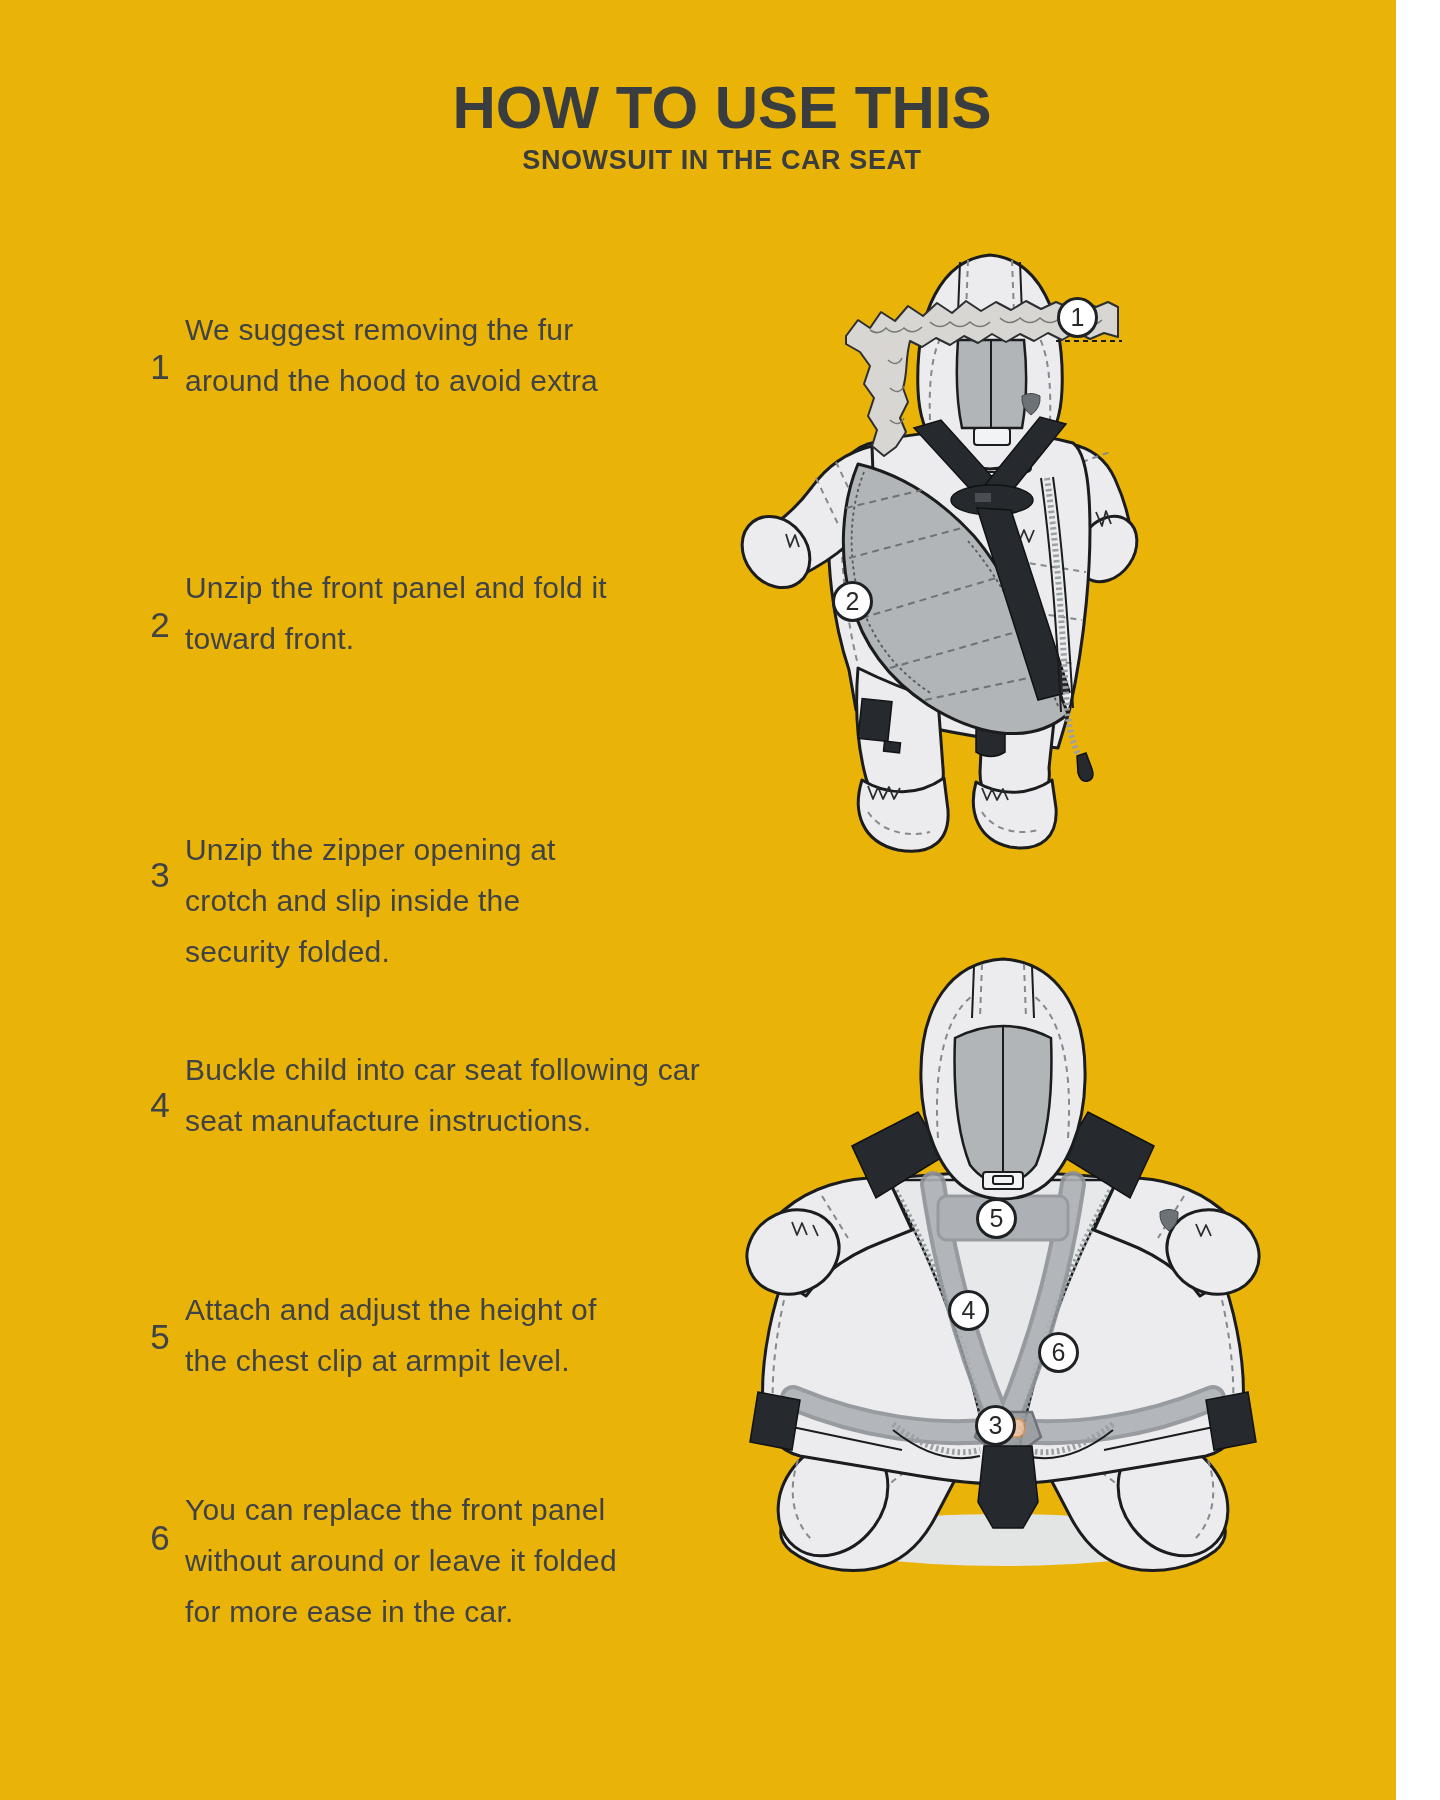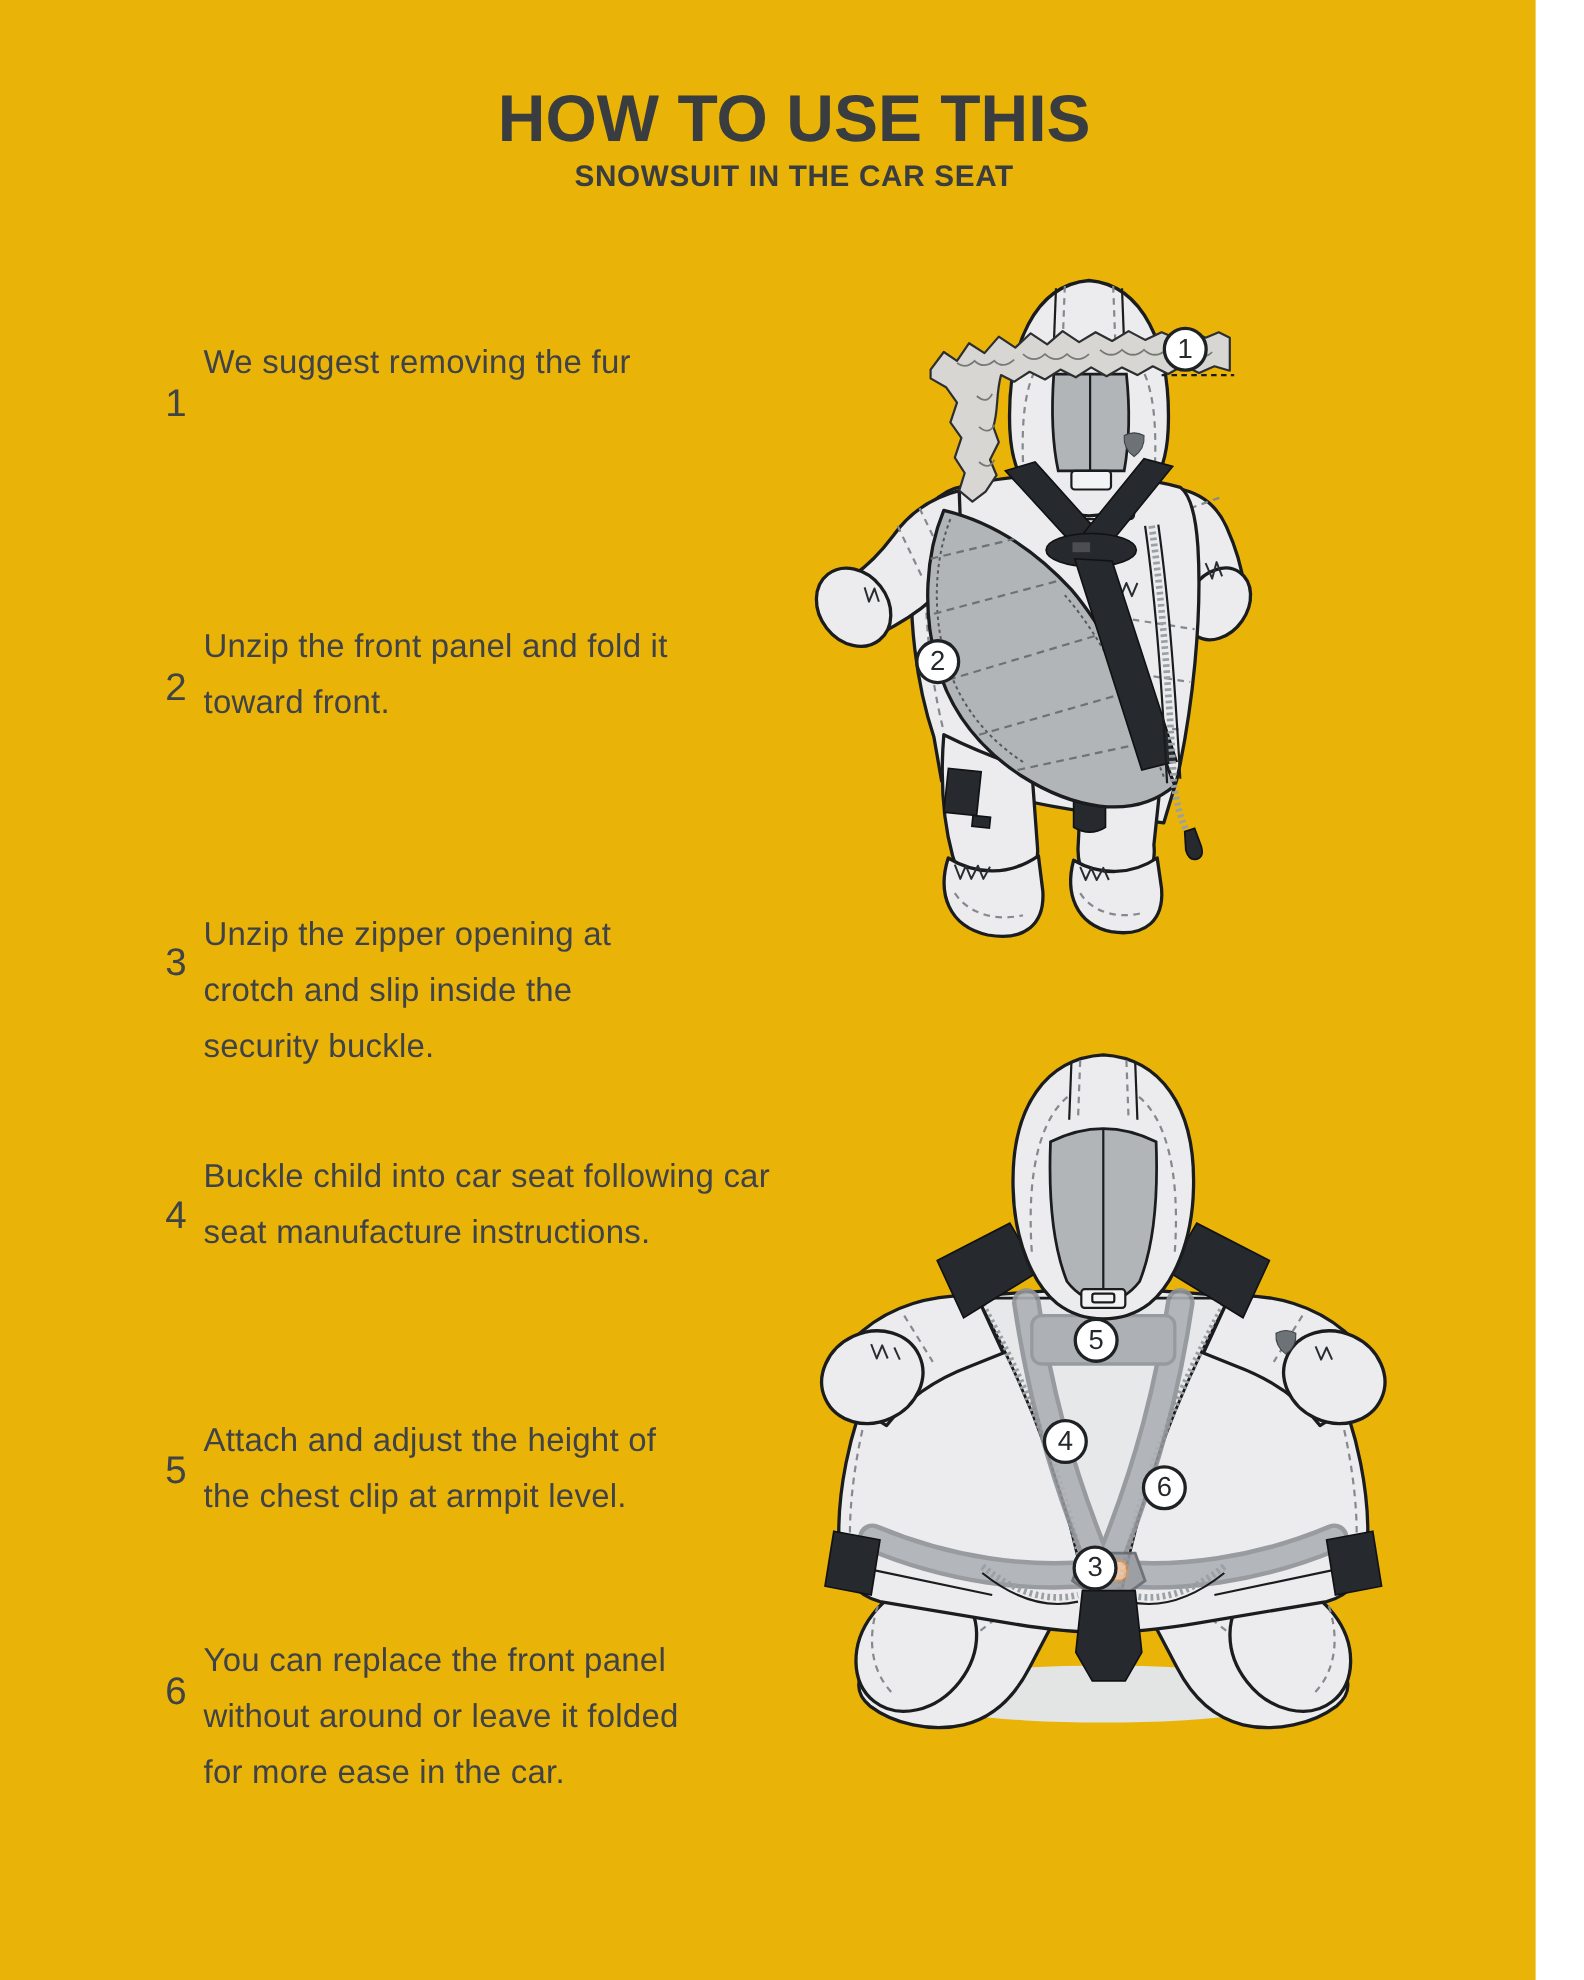--- a/index.html
+++ b/index.html
@@ -60,35 +60,36 @@
   <header class="hdr">
     <h1>HOW TO USE THIS</h1>
     <div class="sub">SNOWSUIT IN THE CAR SEAT</div>
   </header>
 
   <section>
     <div class="step" style="top:304px">
       <div class="num" style="top:37px">1</div>
       <div class="lines">
         <div>We suggest removing the fur</div>
+        <div>around the hood to avoid extra</div>
       </div>
     </div>
     <div class="step" style="top:562px">
       <div class="num" style="top:37px">2</div>
       <div class="lines">
         <div>Unzip the front panel and fold it</div>
         <div>toward front.</div>
       </div>
     </div>
     <div class="step" style="top:824px">
       <div class="num" style="top:25px">3</div>
       <div class="lines">
         <div>Unzip the zipper opening at</div>
         <div>crotch and slip inside the</div>
-        <div>security buckle.</div>
+        <div>security folded.</div>
       </div>
     </div>
     <div class="step" style="top:1044px">
       <div class="num" style="top:35px">4</div>
       <div class="lines">
         <div>Buckle child into car seat following car</div>
         <div>seat manufacture instructions.</div>
       </div>
     </div>
     <div class="step" style="top:1284px">

